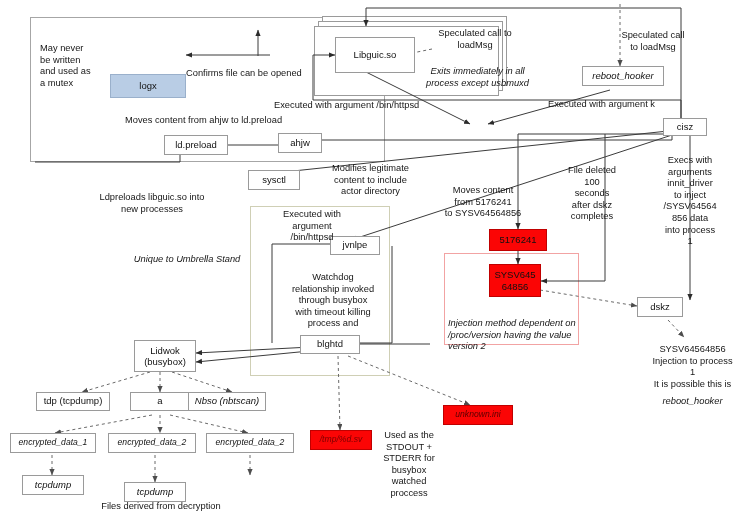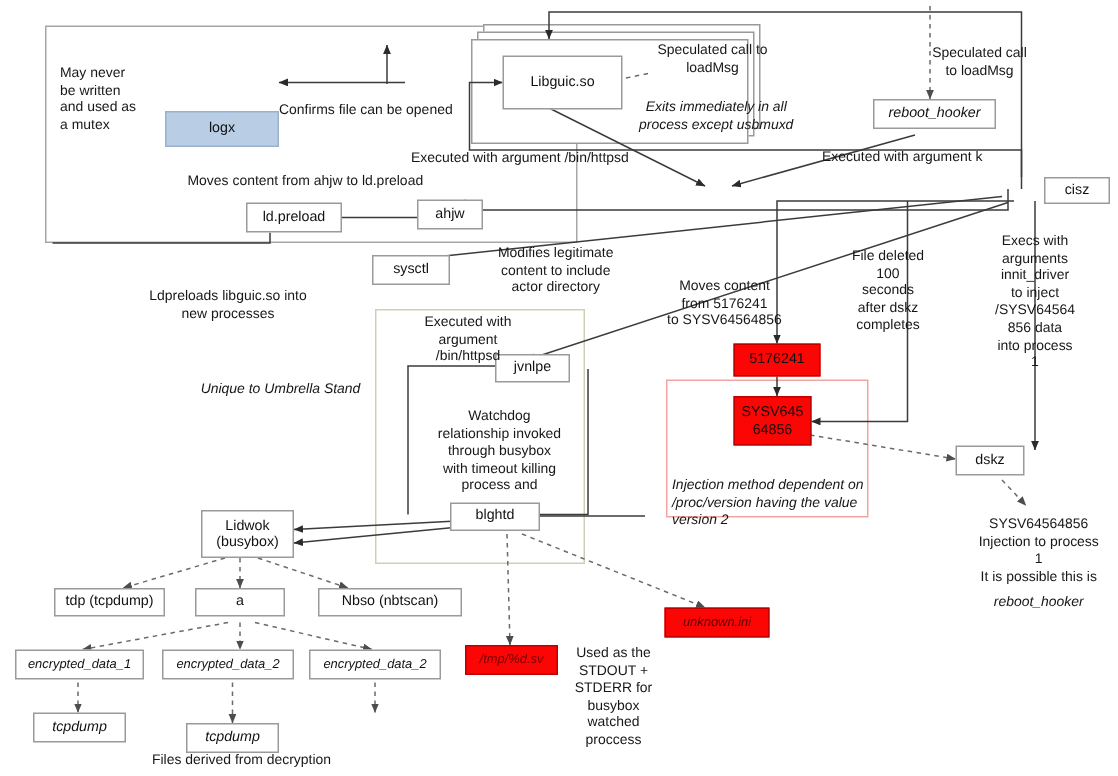--- a/index.html
+++ b/index.html
@@ -127,40 +127,40 @@
       <path d="M348,356 L470,405" marker-end="url(#ahd)"></path>
     </g>
   </svg>
 
   <div class="node blue" style="left:110px;top:45px;width:76px;height:24px;margin-top:29px;">logx</div>
 
   <div class="node" style="left:335px;top:37px;width:80px;height:36px;">Libguic.so</div>
 
   <div class="node italic" style="left:582px;top:66px;width:82px;height:20px;">reboot_hooker</div>
 
-  <div class="node" style="left:663px;top:118px;width:44px;height:18px;margin-left:33px;">cisz</div>
+  <div class="node" style="left:663px;top:118px;width:44px;height:18px;">cisz</div>
 
   <div class="node" style="left:164px;top:135px;width:64px;height:20px;">ld.preload</div>
 
   <div class="node" style="left:278px;top:133px;width:44px;height:20px;">ahjw</div>
 
   <div class="node" style="left:248px;top:170px;width:52px;height:20px;">sysctl</div>
 
   <div class="node" style="left:330px;top:236px;width:50px;height:19px;">jvnlpe</div>
 
   <div class="node" style="left:300px;top:335px;width:60px;height:19px;">blghtd</div>
 
   <div class="node two" style="left:134px;top:340px;width:62px;height:32px;white-space:pre-line;">Lidwok
 (busybox)</div>
 
   <div class="node" style="left:36px;top:392px;width:74px;height:19px;">tdp (tcpdump)</div>
 
   <div class="node" style="left:130px;top:392px;width:60px;height:19px;">a</div>
 
-  <div class="node" style="left:212px;top:392px;width:96px;height:19px;">Nbso (nbtscan)</div>
+  <div class="node" style="left:188px;top:392px;width:78px;height:19px;font-style:italic;">Nbso (nbtscan)</div>
 
   <div class="node italic" style="left:10px;top:433px;width:86px;height:20px;font-size:8.6px;">encrypted_data_1</div>
 
   <div class="node italic" style="left:108px;top:433px;width:88px;height:20px;font-size:8.6px;">encrypted_data_2</div>
 
   <div class="node italic" style="left:206px;top:433px;width:88px;height:20px;font-size:8.6px;">encrypted_data_2</div>
 
   <div class="node italic" style="left:22px;top:475px;width:62px;height:20px;">tcpdump</div>
 
   <div class="node italic" style="left:124px;top:482px;width:62px;height:20px;">tcpdump</div>

